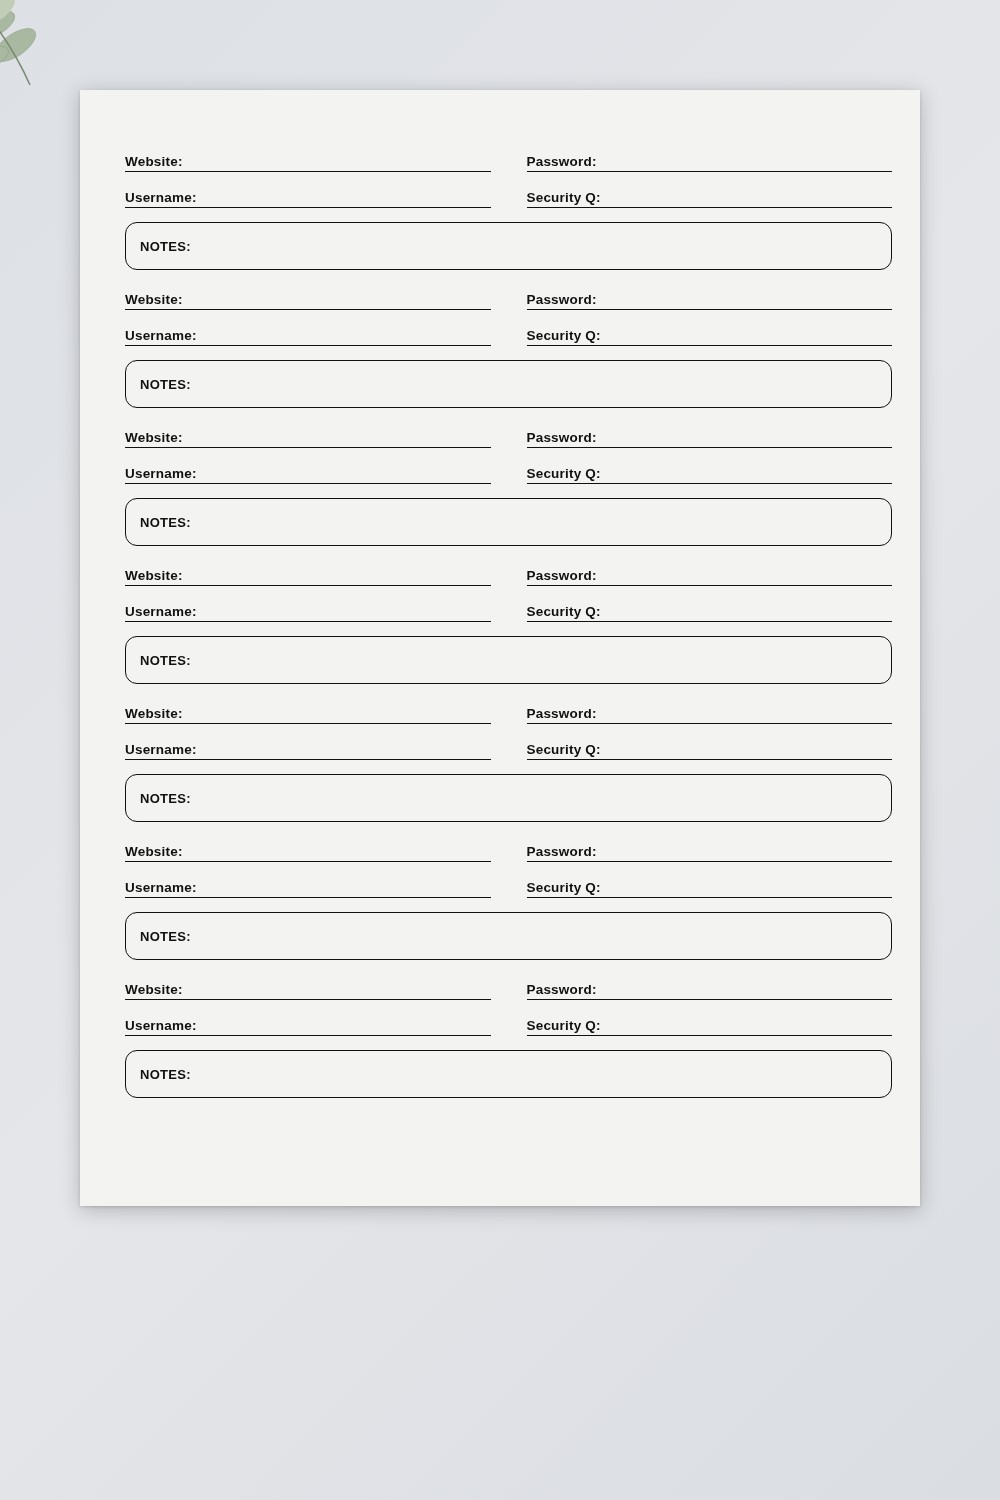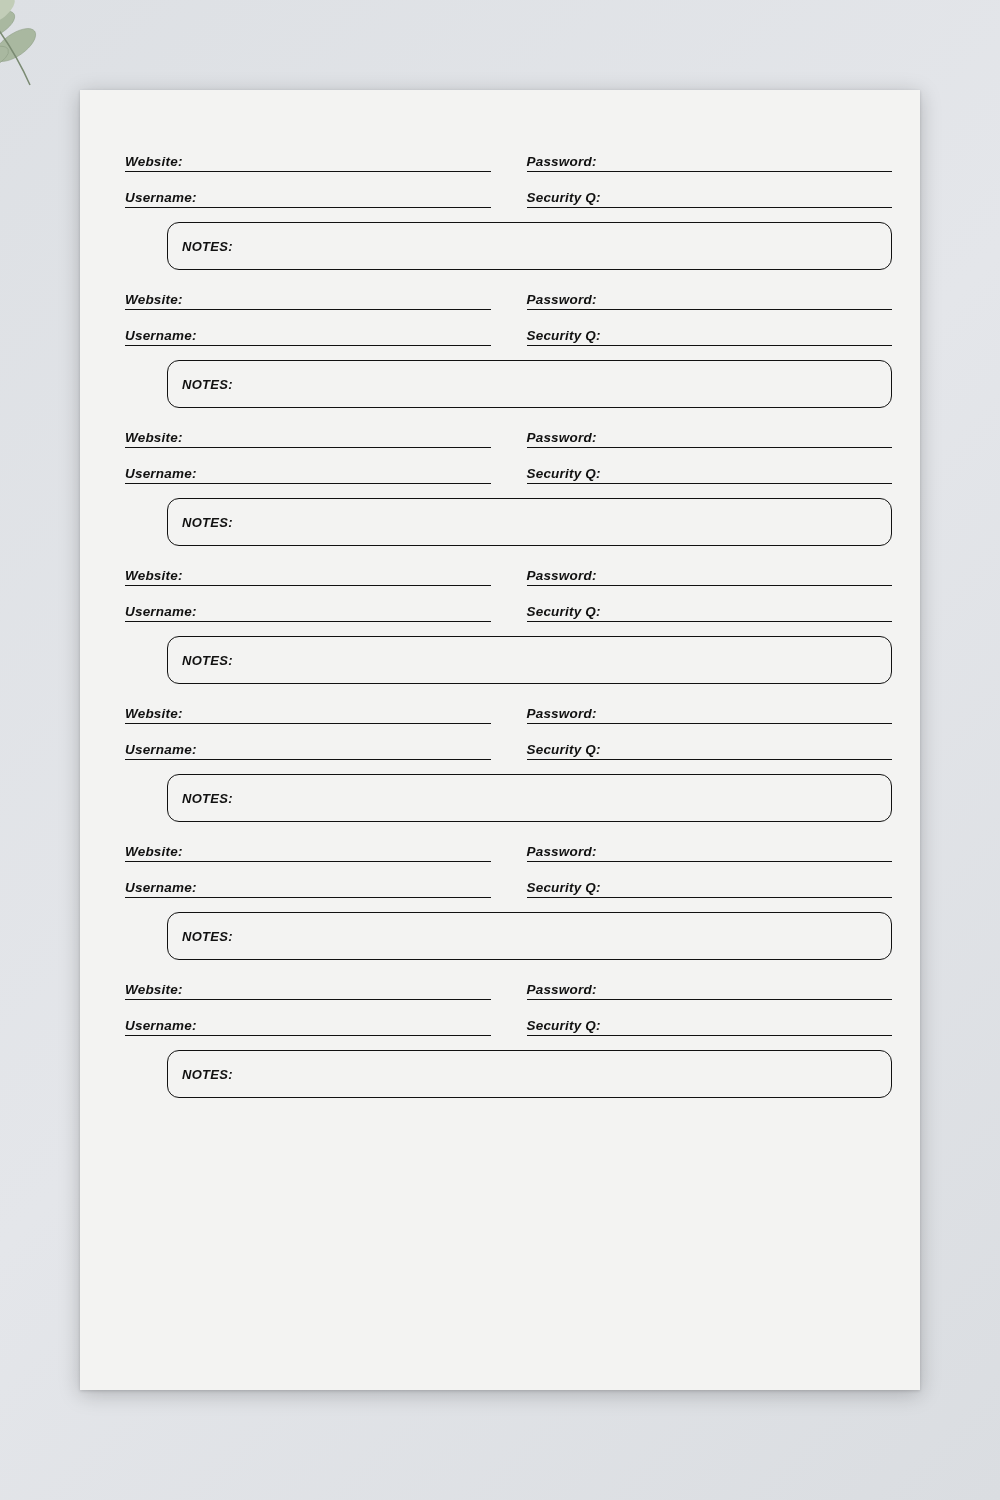--- a/index.html
+++ b/index.html
@@ -10,42 +10,40 @@
   position:relative;
   overflow:hidden;
 }
 .leaf {
   position:absolute; top:-10px; left:-20px; width:90px; height:120px;
   pointer-events:none;
 }
 .page {
   position:absolute;
   top:90px; left:80px;
-  width:840px; height:1300px;
+  width:840px; height:1116px;
   background:#f3f3f2;
   box-shadow:0 4px 20px rgba(0,0,0,.22),0 1px 3px rgba(0,0,0,.15);
   padding:60px 28px 30px 45px;
-  font-style:italic;
 }
 .entry { margin-bottom:18px; }
 .row { display:flex; gap:36px; margin-bottom:14px; }
 .field {
   flex:1; display:flex; align-items:flex-end;
   border-bottom:1.5px solid #111;
   padding-bottom:2px; height:22px;
 }
 .field-label {
   font-size:13.5px; font-weight:600; color:#111;
   white-space:nowrap; letter-spacing:.2px;
 }
 .notes-box {
   border:1.5px solid #111; border-radius:12px;
   height:48px; padding:14px 14px;
   margin-top:6px;
-  margin-left:42px;
 }
 .notes-label {
   font-size:13px; font-weight:600; color:#111; letter-spacing:.3px;
 }
 </style>
 </head>
 <body>
 
 <div class="leaf">
   <svg viewBox="0 0 90 120" width="90" height="120">

